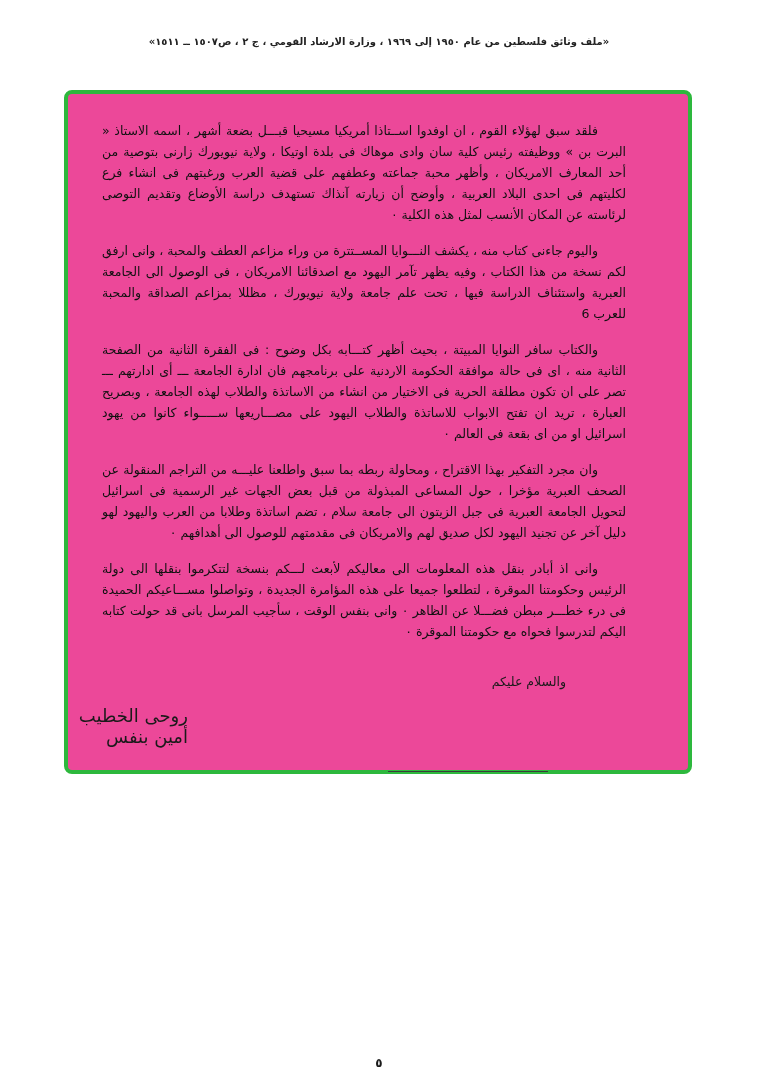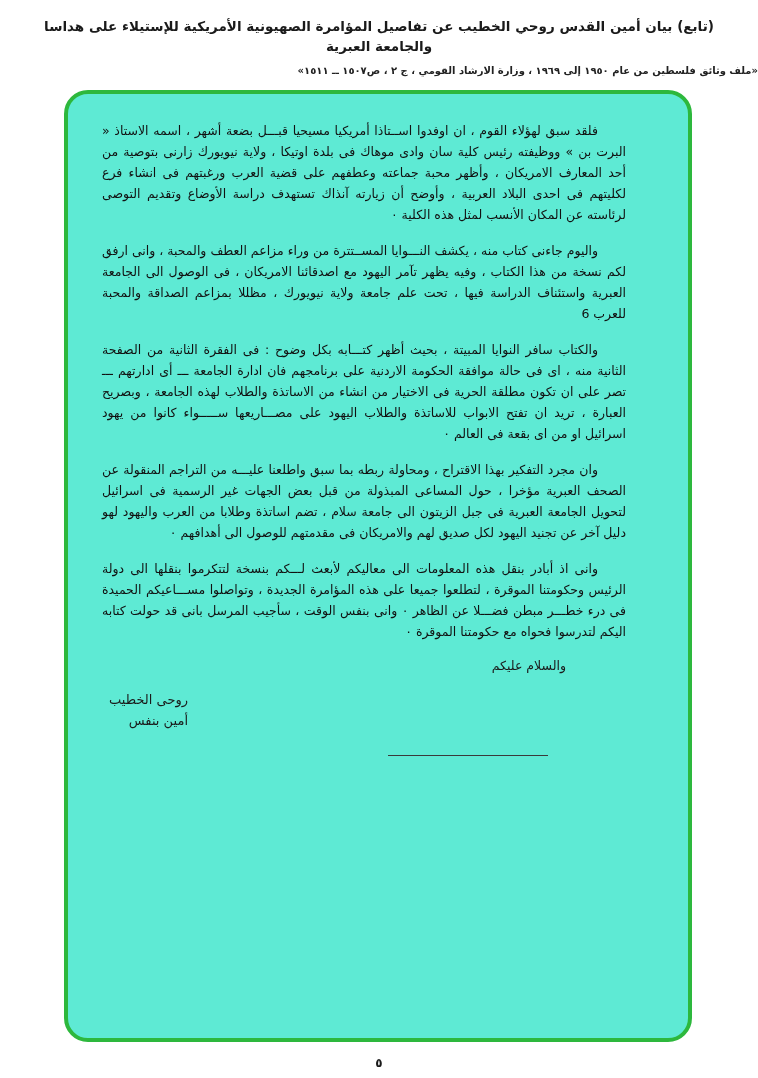--- a/index.html
+++ b/index.html
@@ -18,61 +18,60 @@
   }
   .doc-title {
     font-weight: bold;
     font-size: 13.5px;
     line-height: 1.5;
     padding: 0 20px;
   }
   .doc-source {
     font-size: 10px;
     font-weight: bold;
-    margin-top: 8px;
+    margin-top: 20px;
     color: #222;
-    text-align: right;
   }
   .doc-frame {
     position: absolute;
     left: 64px;
     top: 90px;
     width: 628px;
-    height: 952px;
+    height: 684px;
     border: 4px solid #2db83d;
-    border-radius: 24px;
+    border-radius: 8px;
     box-sizing: border-box;
-    background: #5eead4;
+    background: #ec4899;
   }
   .doc-body {
     direction: rtl;
     text-align: justify;
     padding: 26px 62px 0 34px;
     font-size: 12.5px;
     line-height: 21px;
     color: #111;
   }
   .doc-body p {
     margin: 0 0 15px 0;
     text-indent: 28px;
   }
   .closing {
     direction: rtl;
     text-align: right;
     padding-right: 122px;
     font-size: 12.5px;
-    margin-top: 16px;
+    margin-top: 32px;
   }
   .signature {
     direction: rtl;
     margin-top: 16px;
     margin-right: 290px;
     width: 120px;
     text-align: right;
-    font-size: 13px;
+    font-size: 18px;
     line-height: 21px;
   }
   .sig-divider {
     width: 160px;
     border: none;
     border-top: 1px solid #3a3a3a;
     margin: 24px 140px 0 auto;
   }
   .page-number {
     position: absolute;
@@ -83,21 +82,20 @@
     font-size: 12px;
     font-weight: bold;
   }
 </style>
 </head>
 <body>
 
 <div class="page">
 
   <div class="doc-header">
-    <div class="doc-title">(تابع) بيان أمين القدس روحي الخطيب عن تفاصيل المؤامرة الصهيونية الأمريكية للإستيلاء على هداسا والجامعة العبرية</div>
     <div class="doc-source">«ملف وثائق فلسطين من عام ١٩٥٠ إلى ١٩٦٩ ، وزارة الارشاد القومي ، ج ٢ ، ص١٥٠٧ ــ ١٥١١»</div>
   </div>
 
   <div class="doc-frame">
     <div class="doc-body">
       <p>فلقد سبق لهؤلاء القوم ، ان اوفدوا اســتاذا أمريكيا مسيحيا قبـــل بضعة أشهر ، اسمه الاستاذ « البرت بن » ووظيفته رئيس كلية سان وادى موهاك فى بلدة اوتيكا ، ولاية نيويورك زارنى بتوصية من أحد المعارف الامريكان ، وأظهر محبة جماعته وعطفهم على قضية العرب ورغبتهم فى انشاء فرع لكليتهم فى احدى البلاد العربية ، وأوضح أن زيارته آنذاك تستهدف دراسة الأوضاع وتقديم التوصى لرئاسته عن المكان الأنسب لمثل هذه الكلية ٠</p>
       <p>واليوم جاءنى كتاب منه ، يكشف النـــوايا المســتترة من وراء مزاعم العطف والمحبة ، وانى ارفق لكم نسخة من هذا الكتاب ، وفيه يظهر تآمر اليهود مع اصدقائنا الامريكان ، فى الوصول الى الجامعة العبرية واستئناف الدراسة فيها ، تحت علم جامعة ولاية نيويورك ، مظللا بمزاعم الصداقة والمحبة للعرب 6</p>
       <p>والكتاب سافر النوايا المبيتة ، بحيث أظهر كتـــابه بكل وضوح : فى الفقرة الثانية من الصفحة الثانية منه ، اى فى حالة موافقة الحكومة الاردنية على برنامجهم فان ادارة الجامعة ـــ أى ادارتهم ـــ تصر على ان تكون مطلقة الحرية فى الاختيار من انشاء من الاساتذة والطلاب لهذه الجامعة ، وبصريح العبارة ، تريد ان تفتح الابواب للاساتذة والطلاب اليهود على مصـــاريعها ســـــواء كانوا من يهود اسرائيل او من اى بقعة فى العالم ٠</p>
       <p>وان مجرد التفكير بهذا الاقتراح ، ومحاولة ربطه بما سبق واطلعنا عليـــه من التراجم المنقولة عن الصحف العبرية مؤخرا ، حول المساعى المبذولة من قبل بعض الجهات غير الرسمية فى اسرائيل لتحويل الجامعة العبرية فى جبل الزيتون الى جامعة سلام ، تضم اساتذة وطلابا من العرب واليهود لهو دليل آخر عن تجنيد اليهود لكل صديق لهم والامريكان فى مقدمتهم للوصول الى أهدافهم ٠</p>
       <p>وانى اذ أبادر بنقل هذه المعلومات الى معاليكم لأبعث لـــكم بنسخة لتتكرموا بنقلها الى دولة الرئيس وحكومتنا الموقرة ، لتطلعوا جميعا على هذه المؤامرة الجديدة ، وتواصلوا مســـاعيكم الحميدة فى درء خطـــر مبطن فضـــلا عن الظاهر ٠ وانى بنفس الوقت ، سأجيب المرسل بانى قد حولت كتابه اليكم لتدرسوا فحواه مع حكومتنا الموقرة ٠</p>

